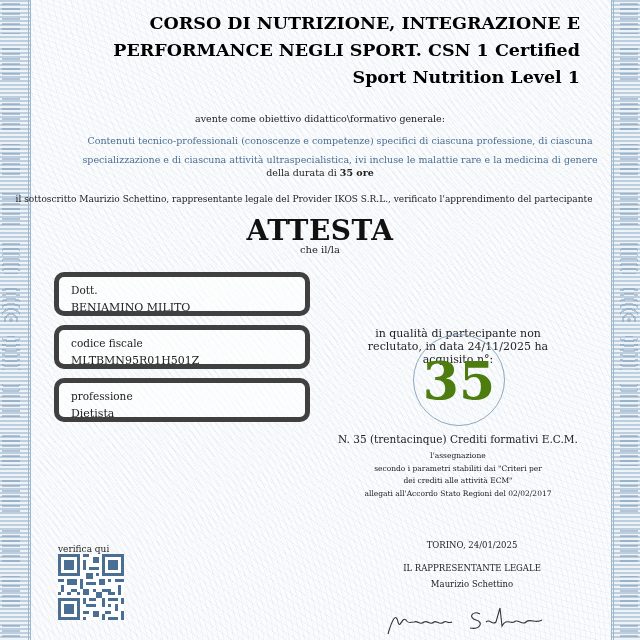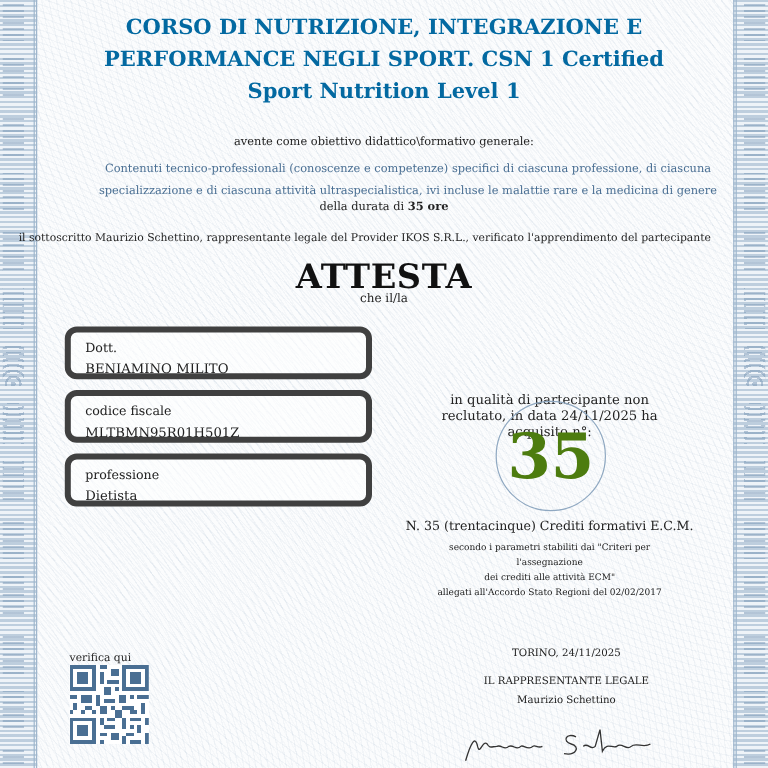--- a/index.html
+++ b/index.html
@@ -27,21 +27,21 @@
   .border-left::after, .border-right::after {
     content:""; position:absolute; top:0; bottom:0; width:18px;
     background: repeating-radial-gradient(circle at 50% 50%, rgba(120,150,180,0.5) 0 2px, transparent 2px 5px);
     -webkit-mask: repeating-linear-gradient(180deg, #000 0 34px, transparent 34px 48px);
   }
   .border-left::after { left:2px; }
   .border-right::after { right:2px; }
 
   .title {
     position:absolute; left:60px; width:520px; top:10px;
-    text-align:center; color:#0369a1; font-weight:bold;
+    text-align:right; color:#000000; font-weight:bold;
     font-size:17.5px; line-height:27px;
   }
   .obj-label { position:absolute; left:40px; width:560px; top:113px; text-align:center; font-size:9.5px; }
   .obj-text { position:absolute; left:60px; width:520px; top:131px; text-align:center; font-size:9.5px; line-height:19px; color:#4a6f93;margin-left:20px; }
   .duration { position:absolute; left:40px; width:560px; top:167px; text-align:center; font-size:9.5px; }
   .duration b { font-weight:bold; }
   .statement { position:absolute; left:14px; width:580px; top:194px; text-align:center; font-size:9px; }
   .attesta { position:absolute; left:40px; width:560px; top:214px; text-align:center; font-size:28px; font-weight:bold; color:#111; letter-spacing:0.5px; }
   .che { position:absolute; left:40px; width:560px; top:244px; text-align:center; font-size:10px; }
 
@@ -105,22 +105,22 @@
   <div class="lbl">professione</div>
   <div class="val">Dietista</div>
 </div>
 
 <div class="acq">in qualità di partecipante non reclutato, in data 24/11/2025 ha acquisito n°:</div>
 <div class="circle">
   <span>35</span>
 </div>
 <div class="credits">N. 35 (trentacinque) Crediti formativi E.C.M.</div>
 <div class="params">
+  <div>l'assegnazione</div>
   <div>secondo i parametri stabiliti dai "Criteri per</div>
-  <div>l'assegnazione</div>
   <div>dei crediti alle attività  ECM"</div>
   <div>allegati all'Accordo Stato Regioni del 02/02/2017</div>
 </div>
 
 <div class="verify">verifica qui</div>
 <div class="qr">
   <svg width="66" height="66" viewBox="0 0 21 21" shape-rendering="crispEdges">
     <rect width="21" height="21" fill="#fff"></rect>
     <g fill="#4a6f93">
       <path d="M0 0h7v7H0z M1 1v5h5V1z M2 2h3v3H2z"></path>
@@ -130,19 +130,19 @@
       <path d="M0 8h2v1H0z M3 8h3v2H3z M7 8h1v3H7z M9 9h3v1H9z M13 8h2v2h-2z M16 8h1v1h-1z M18 8h3v1h-3z"></path>
       <path d="M1 10h1v2H1z M4 11h2v1H4z M8 11h2v2H8z M11 11h1v1h-1z M14 11h3v1h-3z M19 10h1v3h-1z"></path>
       <path d="M0 12h1v1H0z M3 12h1v1H3z M6 12h1v1H6z M12 12h2v2h-2z M16 12h2v1h-2z"></path>
       <path d="M8 14h1v2H8z M10 14h2v1h-2z M14 14h1v3h-1z M16 14h3v1h-3z M20 14h1v2h-1z"></path>
       <path d="M9 16h3v1H9z M16 16h1v1h-1z M18 16h1v2h-1z M8 18h2v1H8z M11 18h2v2h-2z M15 18h2v1h-2z"></path>
       <path d="M8 20h1v1H8z M14 19h1v2h-1z M16 20h3v1h-3z M20 18h1v3h-1z"></path>
     </g>
   </svg>
 </div>
 
-<div class="city">TORINO, 24/11/2025</div>
+<div class="city">TORINO, 24/01/2025</div>
 <div class="rep">IL RAPPRESENTANTE LEGALE</div>
 <div class="repname">Maurizio Schettino</div>
 <svg class="signature" viewBox="0 0 180 40">
   <path d="M8 34 C12 20, 16 12, 18 22 C20 30, 22 16, 26 20 C28 24, 30 22, 34 22 C38 20, 40 26, 44 22 C48 20, 50 26, 54 22 C56 20, 60 26, 64 22 C66 20, 68 24, 72 22" fill="none" stroke="#333" stroke-width="1.1"></path>
   <path d="M100 14 C92 10, 88 18, 96 20 C104 22, 100 30, 90 28 M106 22 C110 18, 112 26, 116 22 L120 8 L122 26 C126 18, 130 24, 134 22 C138 18, 142 26, 146 22 C150 18, 156 24, 162 20" fill="none" stroke="#333" stroke-width="1.1"></path>
 </svg>
 
 </body></html>

